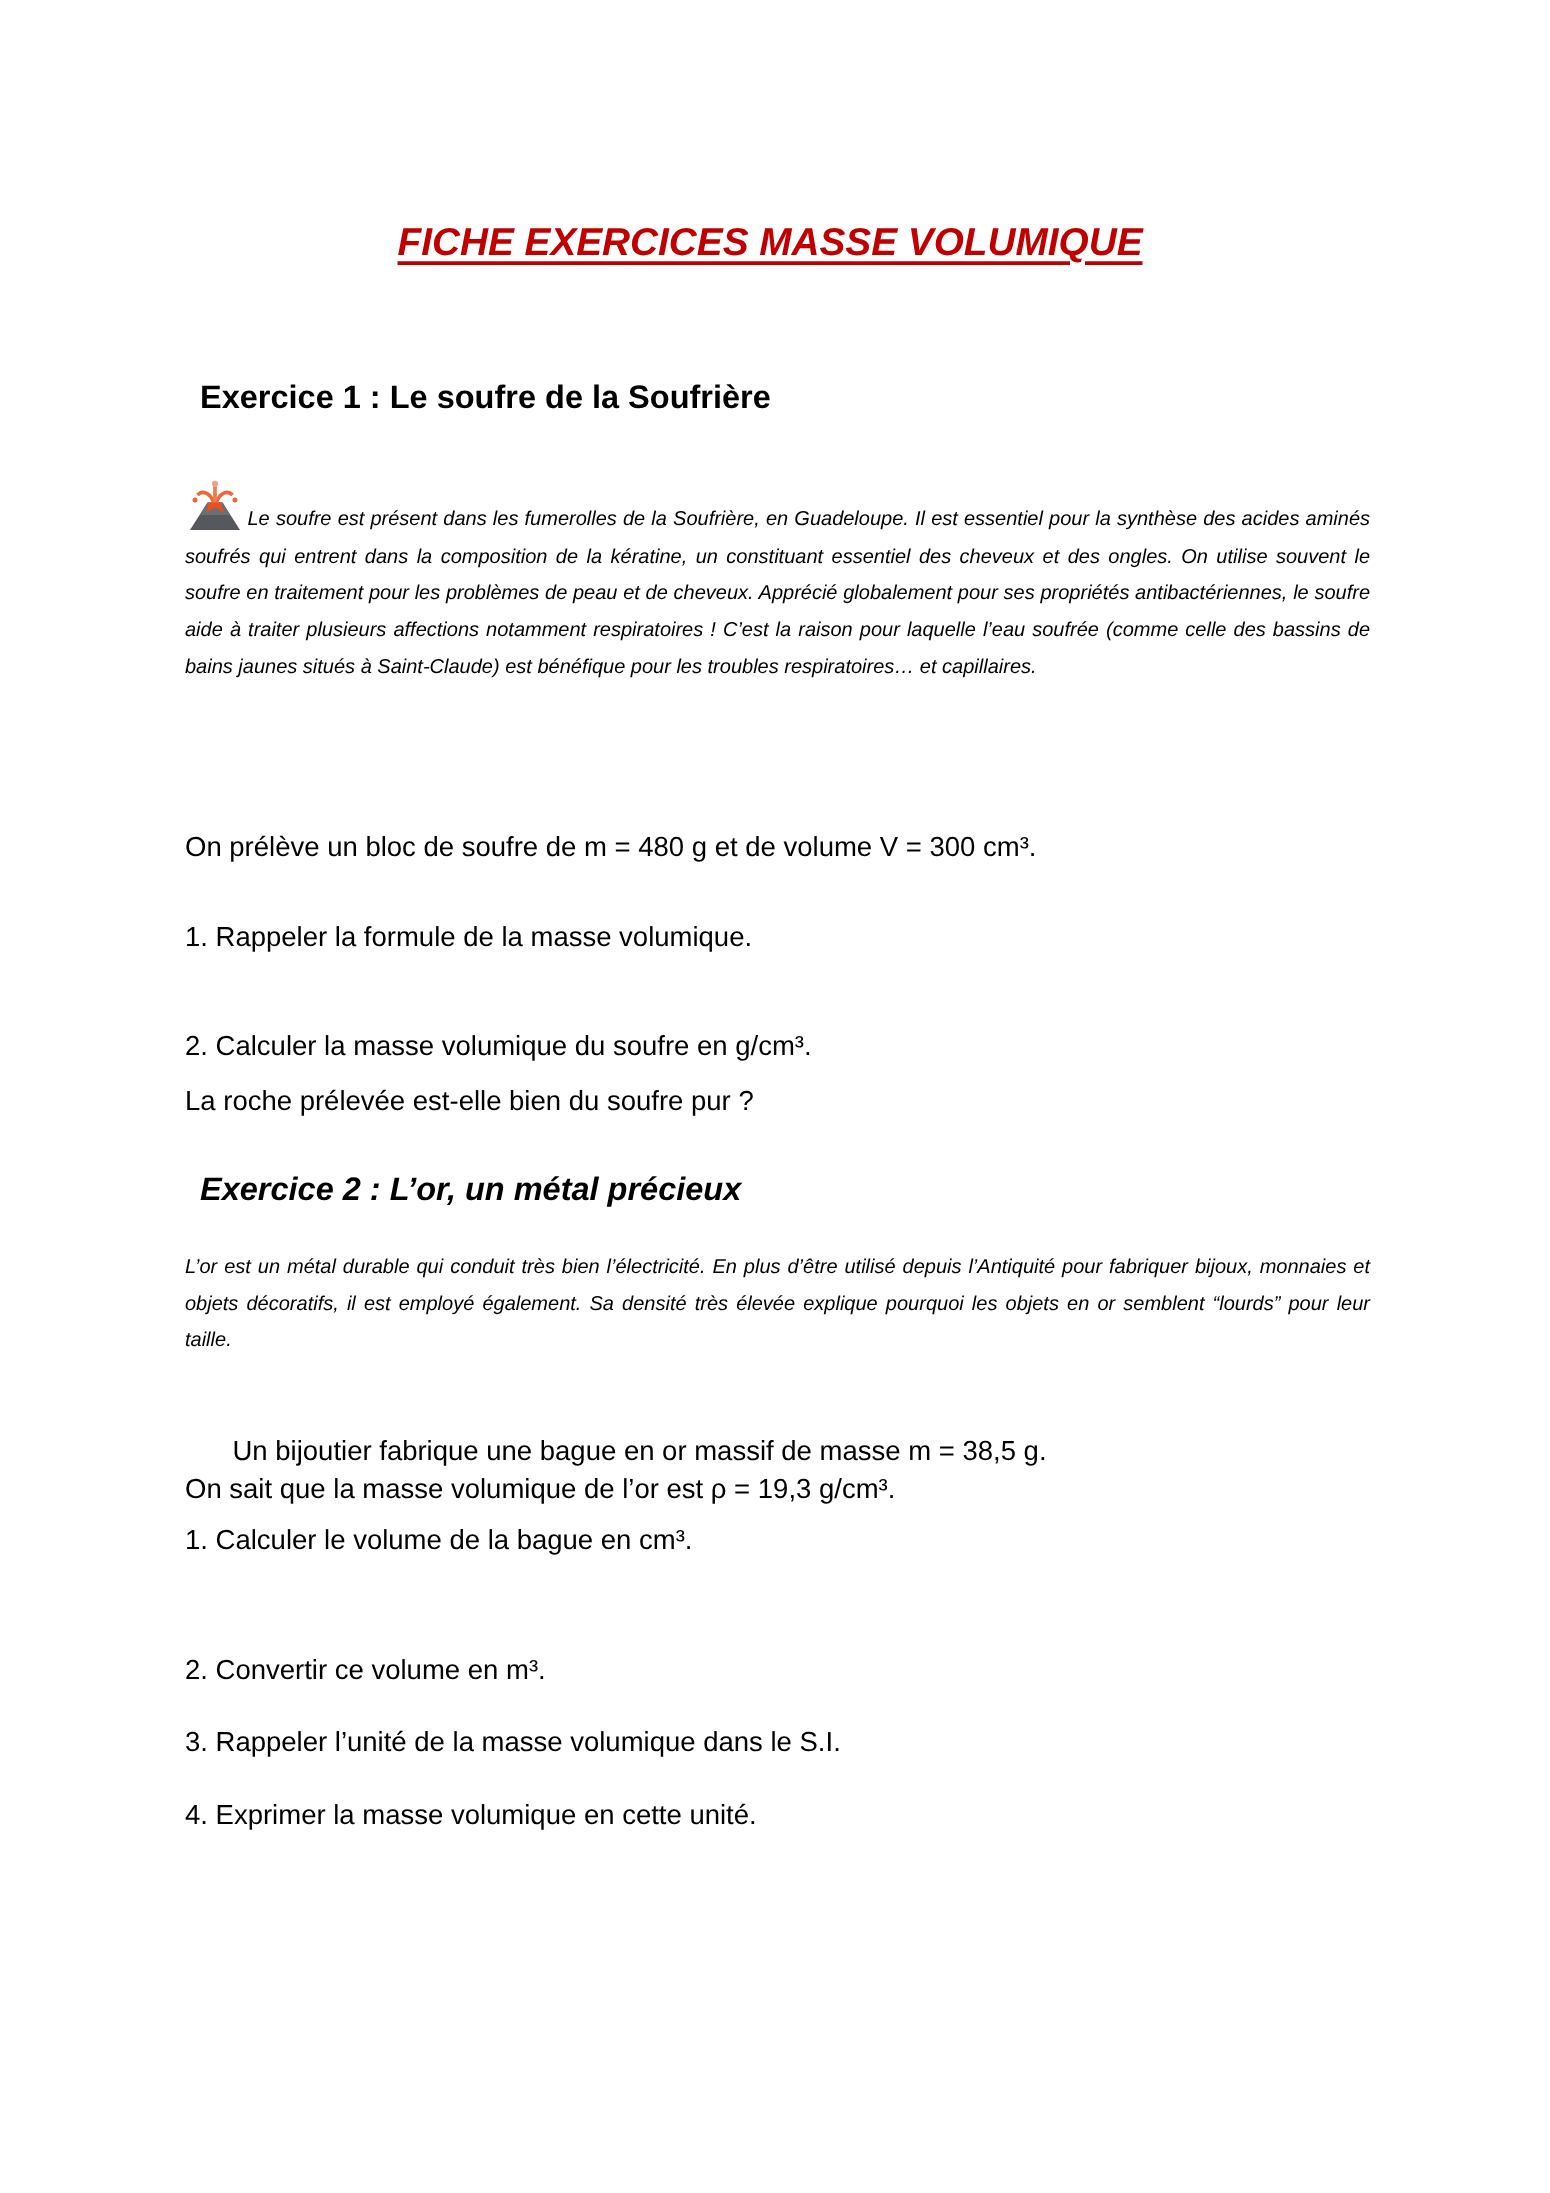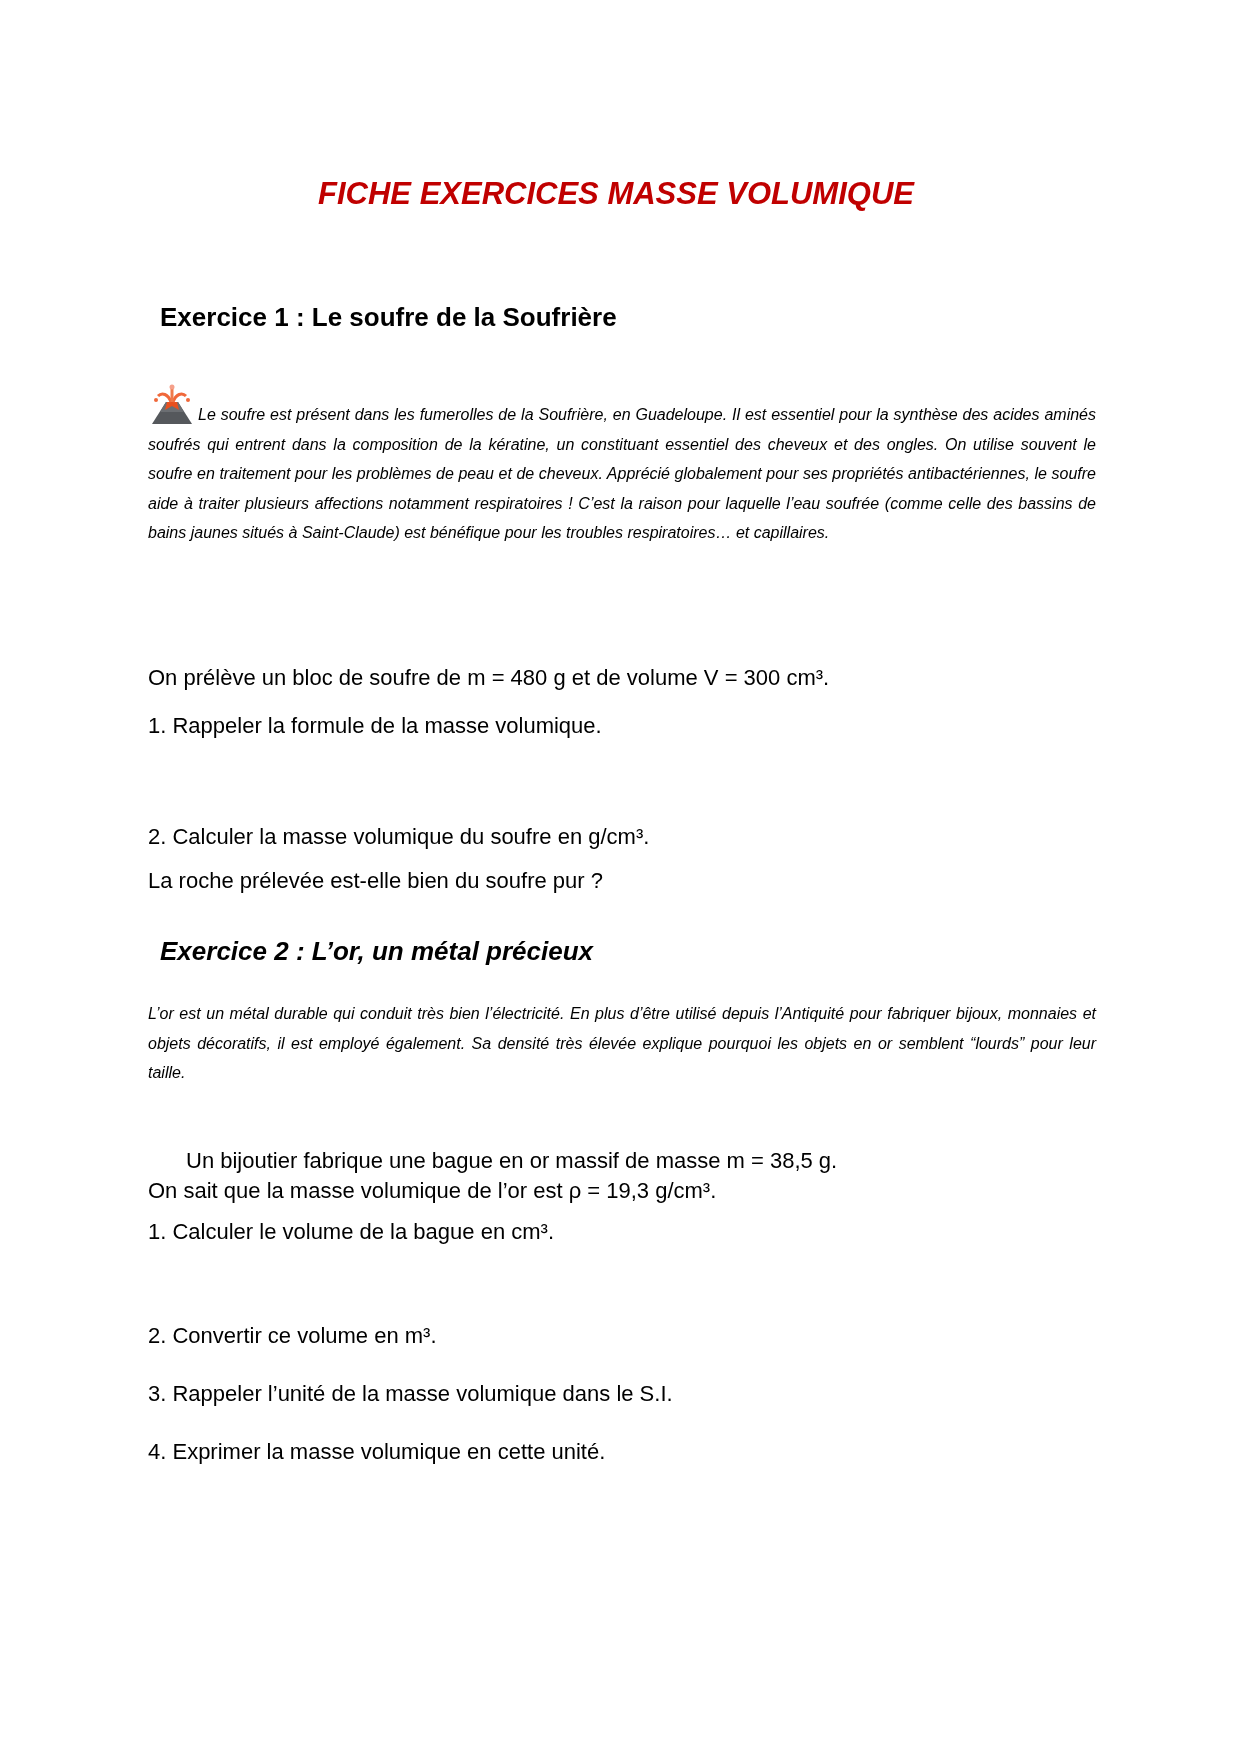--- a/index.html
+++ b/index.html
@@ -1,21 +1,21 @@
 <!DOCTYPE html>
 <html><head>
 <meta charset="utf-8">
 <style>
   html, body { margin: 0; padding: 0; background: #ffffff; }
   body { width: 1240px; height: 1754px; position: relative; overflow: hidden;
          font-family: "Liberation Sans", sans-serif; color: #000; }
   .page { position: absolute; left: 0; top: 0; width: 1240px; height: 1754px; }
   .title { position: absolute; left: 0; width: 1232px; top: 176px; text-align: center;
            font-size: 31px; font-weight: bold; font-style: italic; color: #c00000;
-           text-decoration-thickness: 3px; text-underline-offset: 5px; }
+           text-decoration: underline; text-decoration-thickness: 3px; text-underline-offset: 5px; }
   .h { position: absolute; left: 160px; font-size: 26px; font-weight: bold; }
   .p { position: absolute; left: 148px; width: 948px; font-size: 16px; line-height: 29.5px; }
   .it { font-style: italic; text-align: justify; text-align-last: left; }
   .line { position: absolute; left: 148px; font-size: 22px; line-height: 29.5px; white-space: nowrap; }
   .volcano { display: inline-block; width: 48px; height: 42px; vertical-align: -6px; margin-right: 2px; }
 </style>
 </head>
 <body>
 
 <div class="page">
@@ -32,21 +32,21 @@
       <path d="M23 18 C20 10 14 8 10 12" stroke="#f0683a" stroke-width="3" fill="none"></path>
       <path d="M25 18 C28 10 34 8 38 12" stroke="#f0683a" stroke-width="3" fill="none"></path>
       <path d="M24 18 L24 5" stroke="#f07a4a" stroke-width="3"></path>
       <circle cx="8" cy="16" r="2" fill="#f0683a"></circle>
       <circle cx="40" cy="16" r="2" fill="#f0683a"></circle>
       <circle cx="24" cy="3" r="2.5" fill="#f5a08a"></circle>
     </svg><span>Le soufre est présent dans les fumerolles de la Soufrière, en Guadeloupe. Il est essentiel pour la synthèse des acides aminés soufrés qui entrent dans la composition de la kératine, un constituant essentiel des cheveux et des ongles. On utilise souvent le soufre en traitement pour les problèmes de peau et de cheveux. Apprécié globalement pour ses propriétés antibactériennes, le soufre aide à traiter plusieurs affections notamment respiratoires ! C’est la raison pour laquelle l’eau soufrée (comme celle des bassins de bains jaunes situés à Saint-Claude) est bénéfique pour les troubles respiratoires… et capillaires.</span>
   </div>
 
   <div class="line" style="top:663px;">On prélève un bloc de soufre de m = 480 g et de volume V = 300 cm³.</div>
-  <div class="line" style="top:711px;">1. Rappeler la formule de la masse volumique.</div>
+  <div class="line" style="top:735px;">1. Rappeler la formule de la masse volumique.</div>
   <div class="line" style="top:778px;margin-top:44px;">2. Calculer la masse volumique du soufre en g/cm³.</div>
   <div class="line" style="top:866px;">La roche prélevée est-elle bien du soufre pur ?</div>
 
   <div class="h" style="top:936px;font-style:italic;">Exercice 2 : L’or, un métal précieux</div>
 
   <div class="p it" style="top:999px;">L’or est un métal durable qui conduit très bien l’électricité. En plus d’être utilisé depuis l’Antiquité pour fabriquer bijoux, monnaies et objets décoratifs, il est employé également. Sa densité très élevée explique pourquoi les objets en or semblent “lourds” pour leur taille.</div>
 
   <div class="line" style="top:1146px;margin-left:38px;">Un bijoutier fabrique une bague en or massif de masse m = 38,5 g.</div>
   <div class="line" style="top:1176px;">On sait que la masse volumique de l’or est ρ = 19,3 g/cm³.</div>
 

